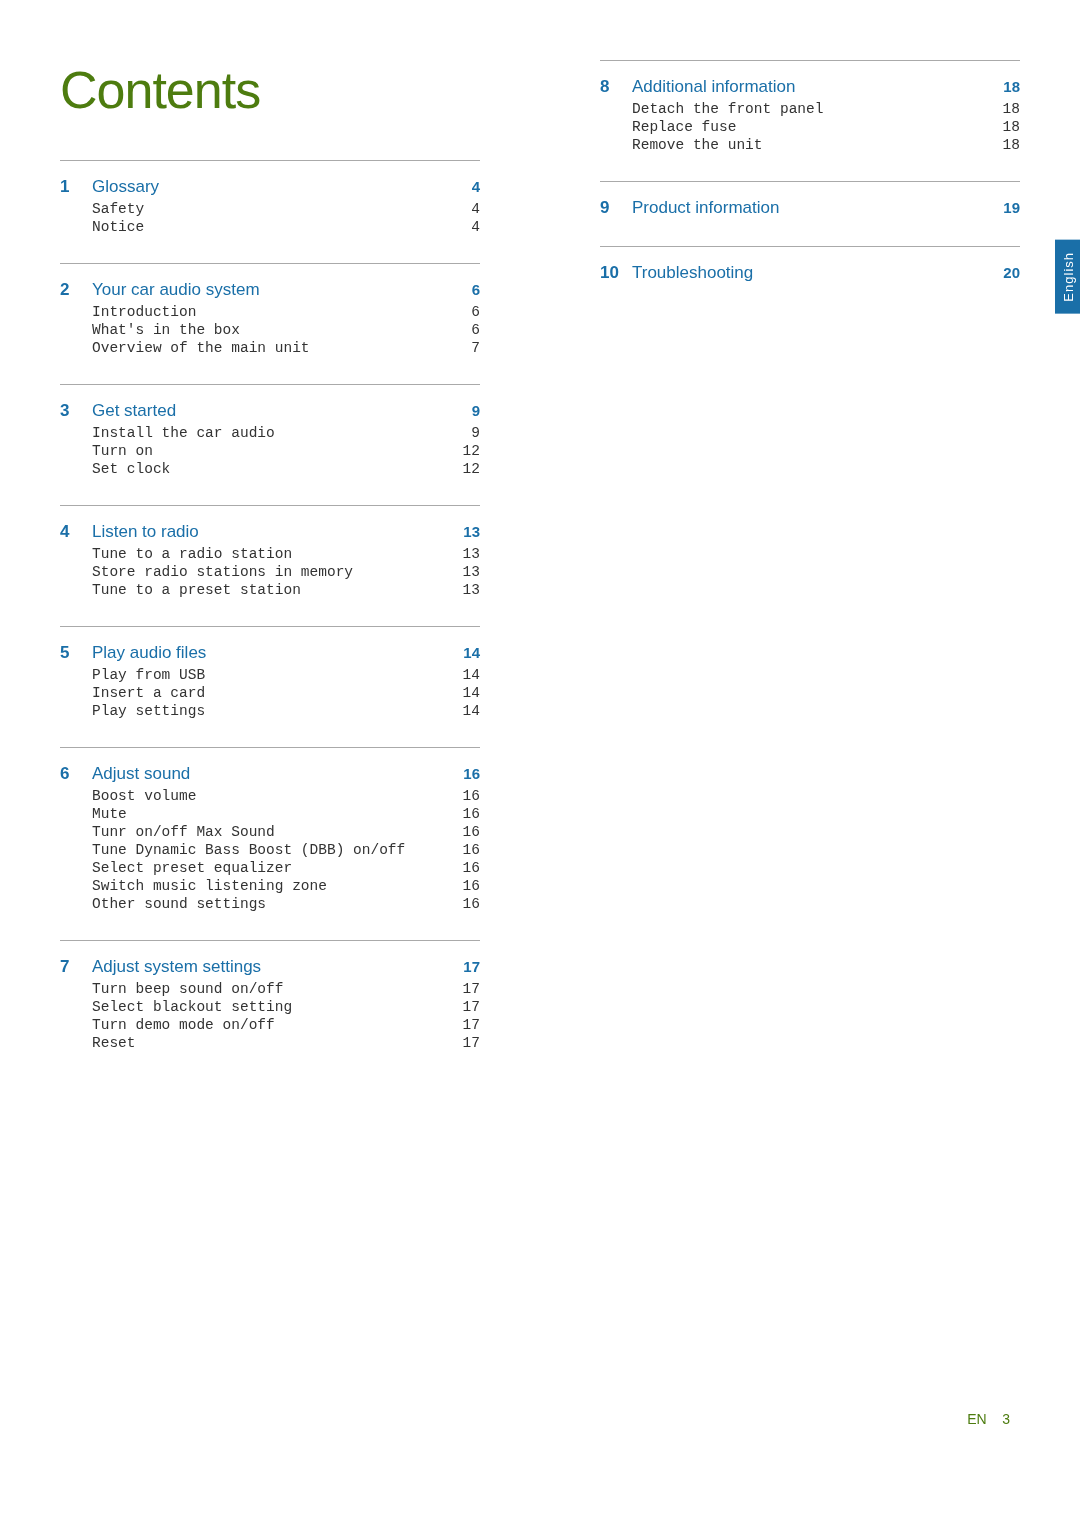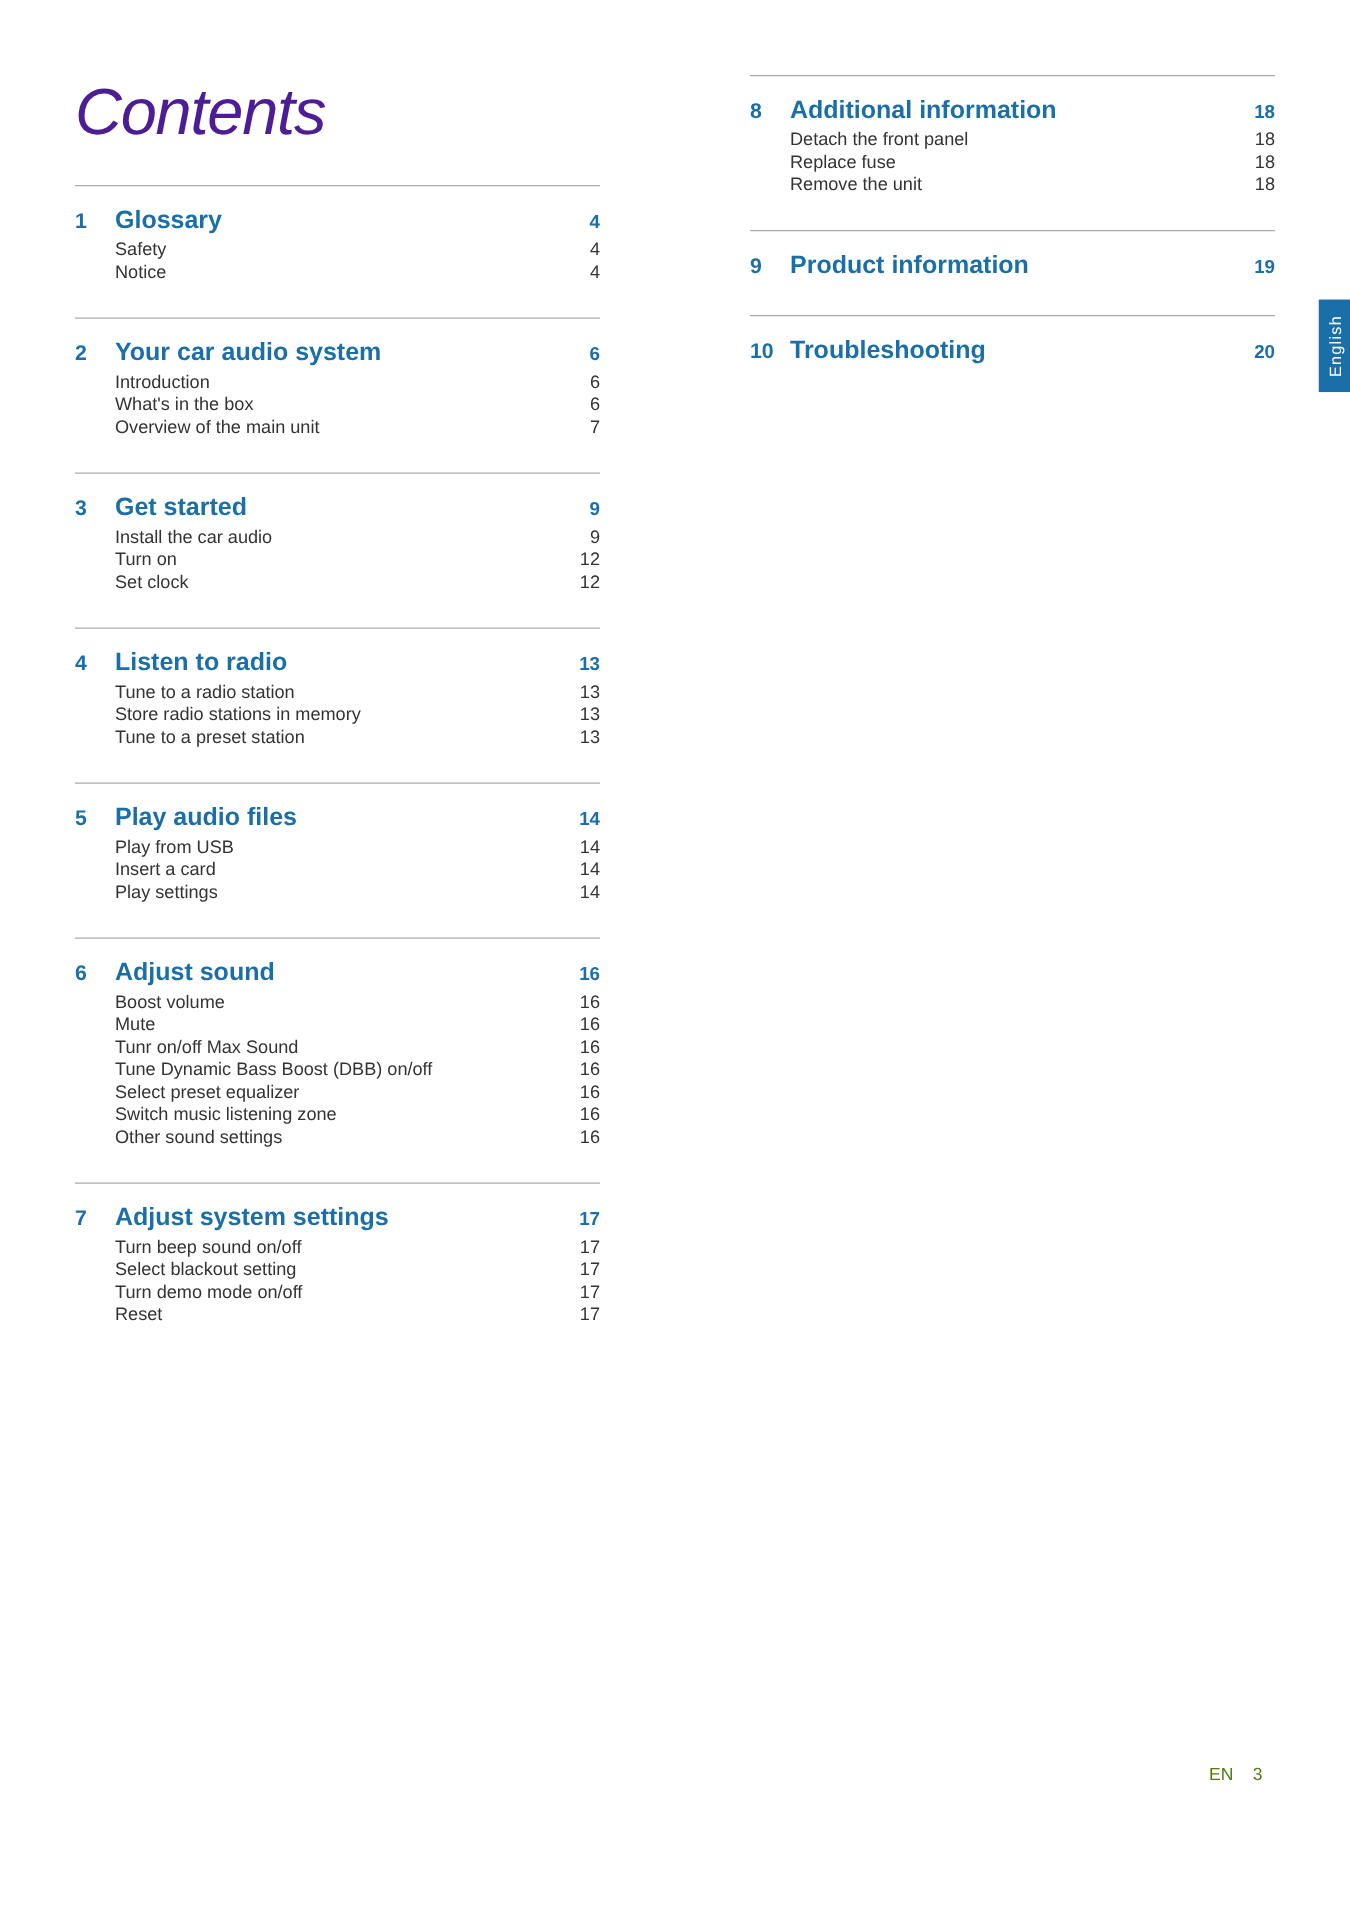--- a/index.html
+++ b/index.html
@@ -28,24 +28,23 @@
 
     .right-col {
       width: 540px;
       padding: 0 60px 0 60px;
       position: relative;
     }
 
     .page-title {
       font-size: 52px;
       font-weight: 300;
-      color: #4c1d95;
-      margin-bottom: 28px;
+      color: #4d7c0f;
+      margin-bottom: 40px;
       letter-spacing: -1px;
-      font-style: italic;
     }
 
     .section {
       margin-bottom: 28px;
     }
 
     .section-divider {
       border: none;
       border-top: 1.5px solid #aaa;
       margin-bottom: 16px;
@@ -60,39 +59,40 @@
 
     .section-number {
       font-size: 17px;
       font-weight: bold;
       color: #1a6fa8;
       margin-right: 10px;
       min-width: 22px;
     }
 
     .section-title {
-      font-size: 20px;
-      font-weight: bold;
+      font-size: 17px;
+      font-weight: normal;
       color: #1a6fa8;
       flex: 1;
     }
 
     .section-page {
       font-size: 15px;
       color: #1a6fa8;
       font-weight: bold;
       min-width: 28px;
       text-align: right;
     }
 
     .sub-item {
       display: flex;
       justify-content: space-between;
       padding-left: 32px;
       margin-bottom: 2px;
+      font-family: Liberation Mono, monospace;
     }
 
     .sub-item-text {
       font-size: 14.5px;
       color: #333;
     }
 
     .sub-item-page {
       font-size: 14.5px;
       color: #333;

